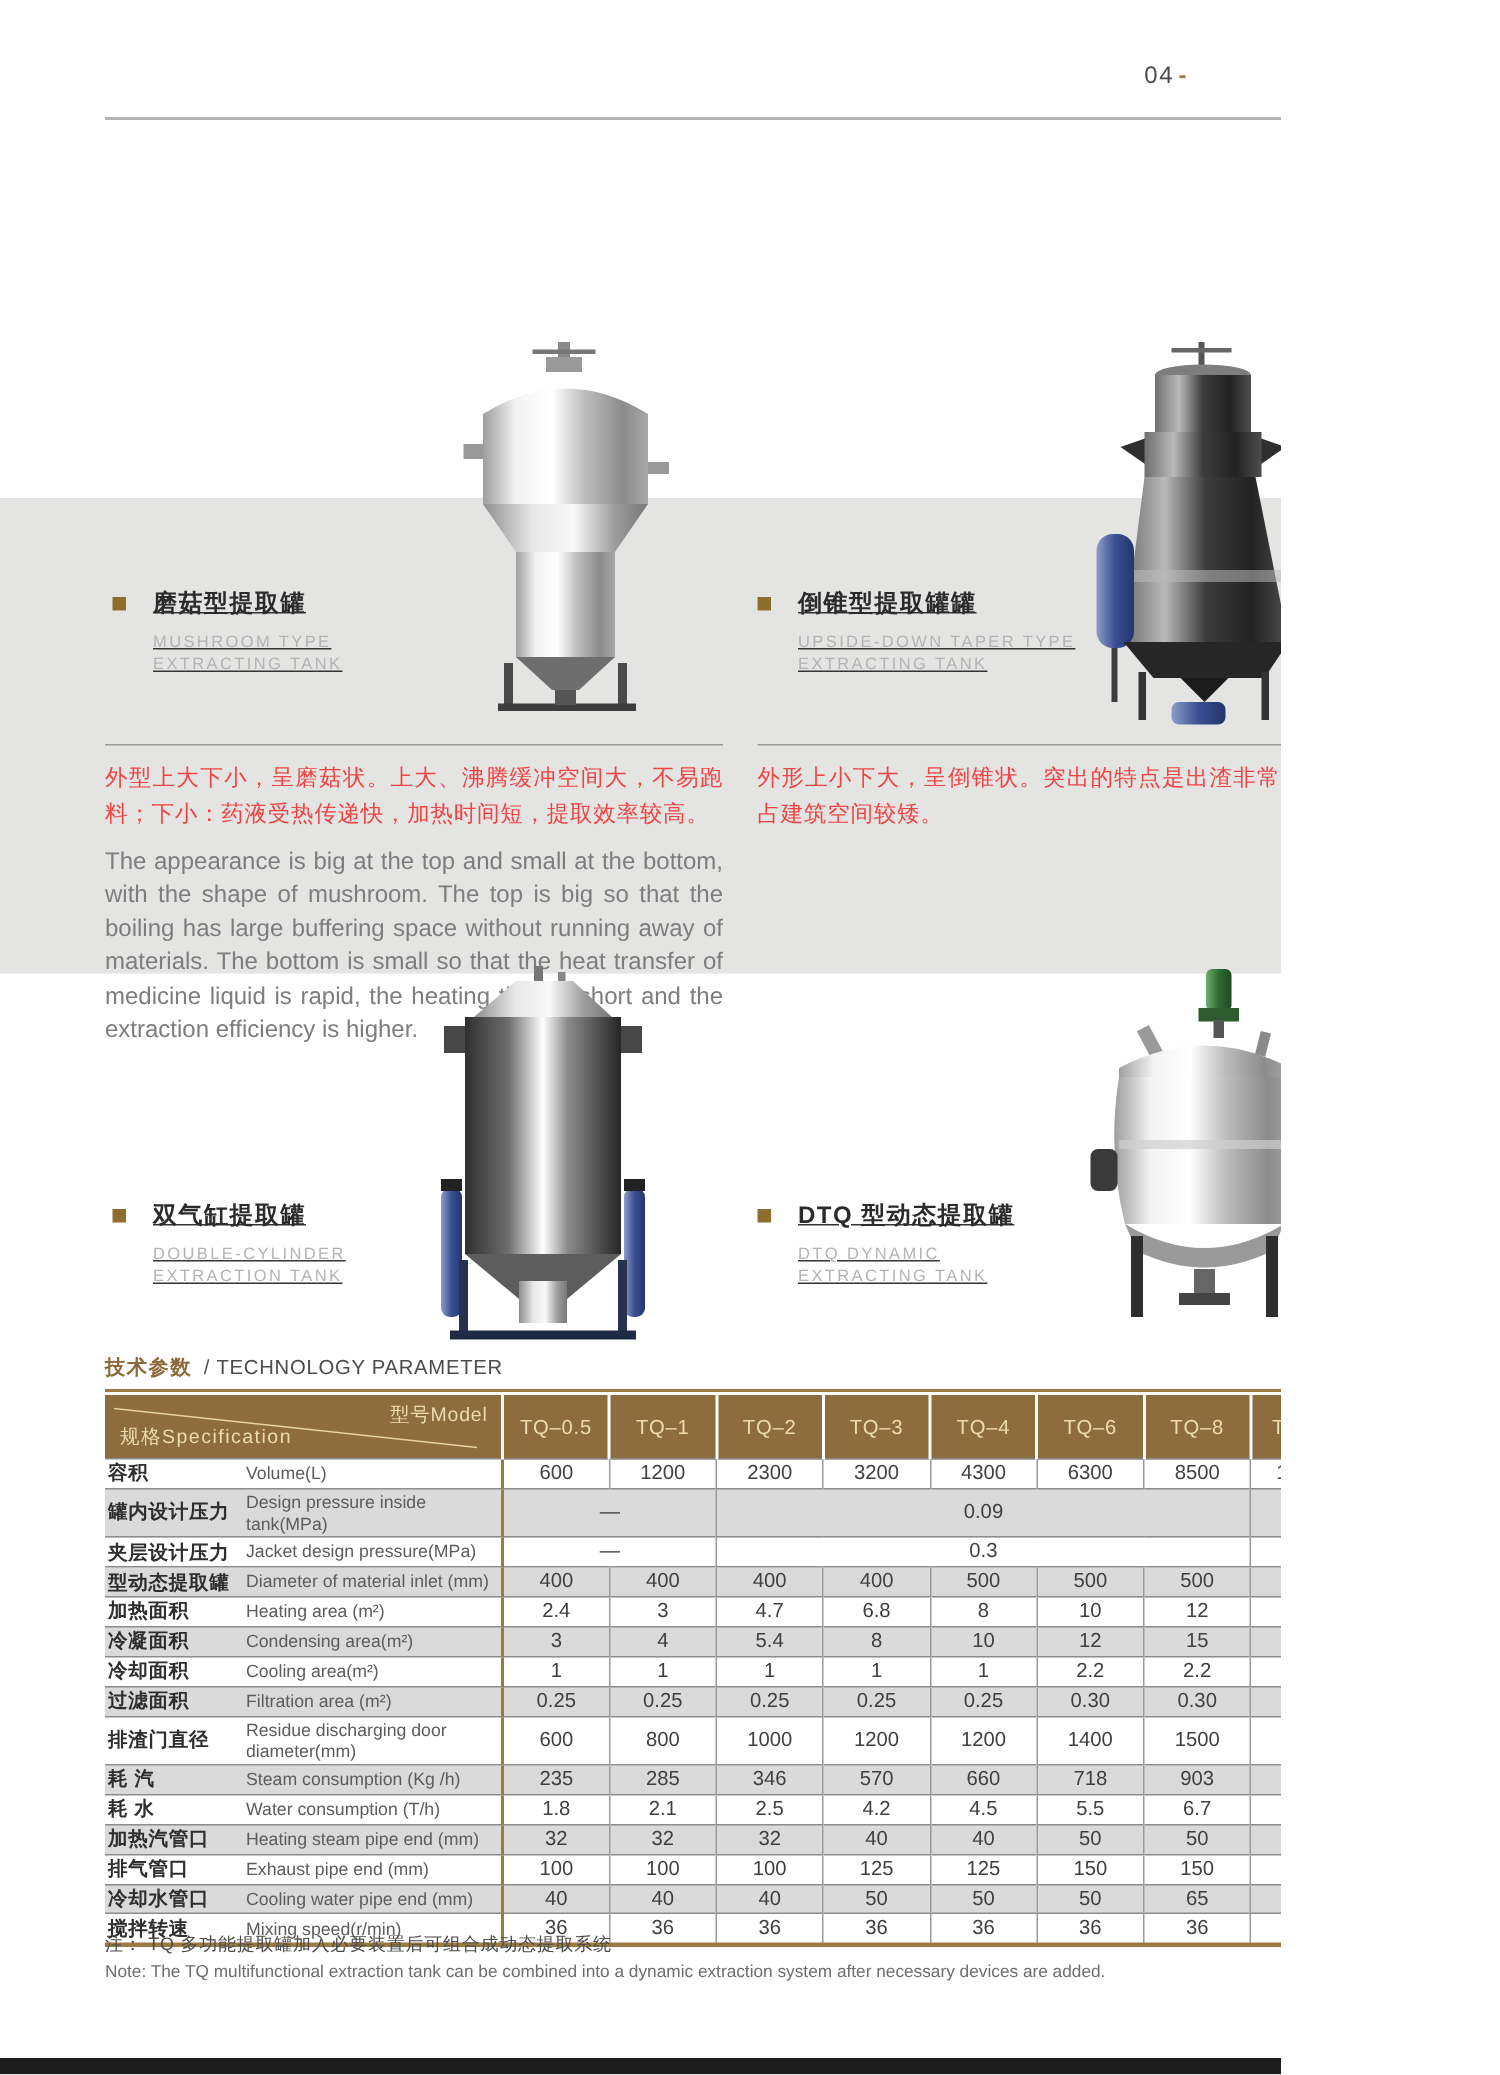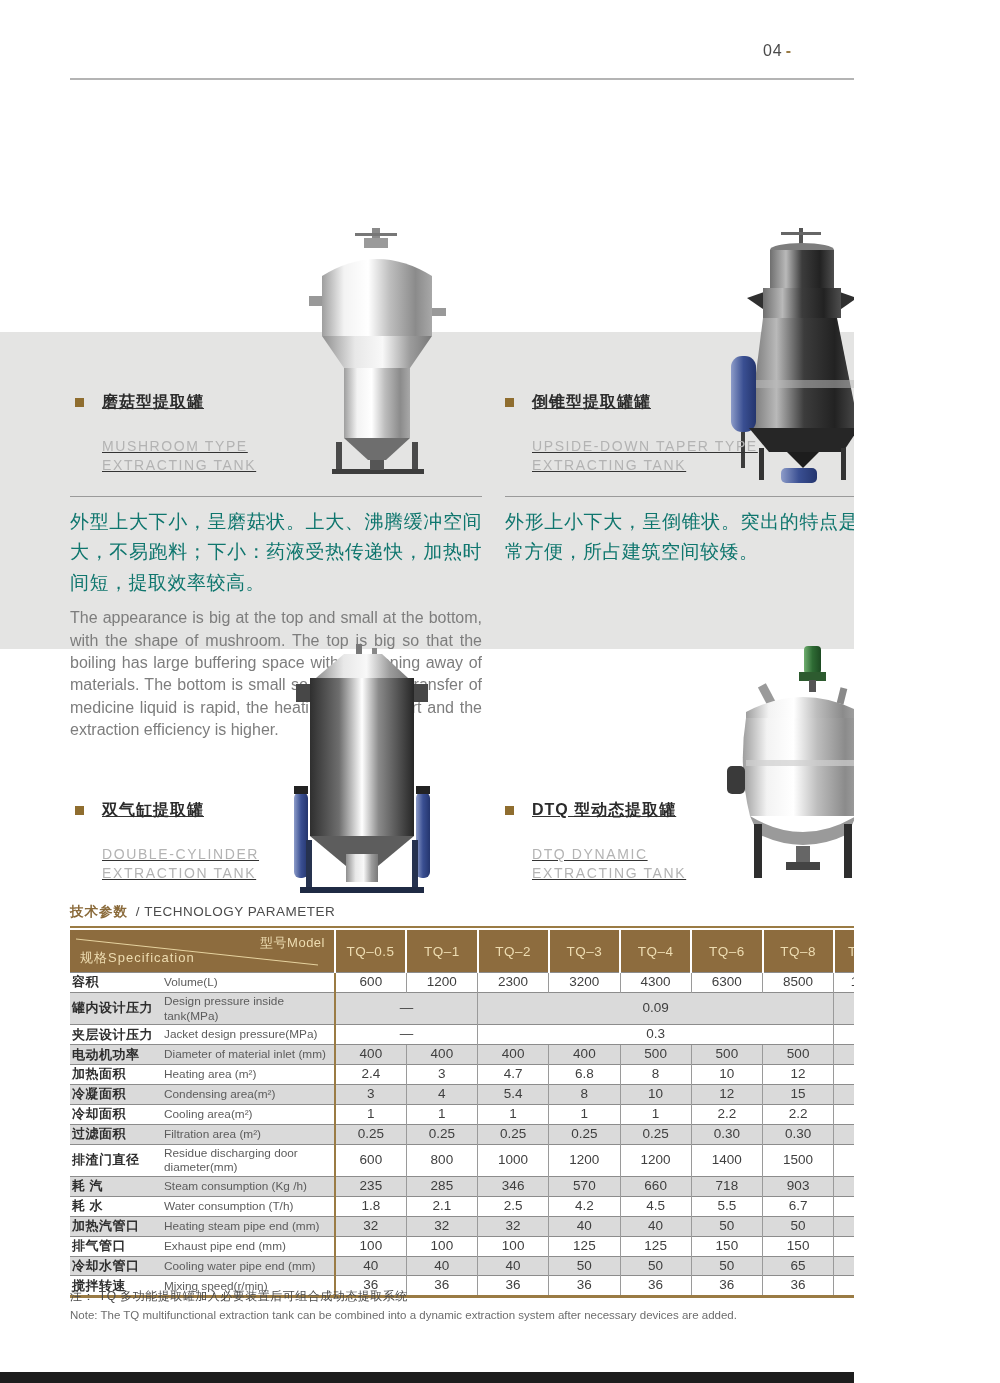--- a/index.html
+++ b/index.html
@@ -9,25 +9,25 @@
   .page-num{position:absolute;top:42px;right:62px;font-size:16px;color:#4a4a4a;letter-spacing:1px;}
   .page-num .dash{color:#9a7b44;font-weight:bold;margin-left:3px;}
   .head-rule{position:absolute;top:78px;left:70px;width:888px;height:2px;background:#b4b4b4;}
   
   .gray-band{position:absolute;top:332px;left:0;width:1000px;height:317px;background:#e4e4e3;}
   
   .prod-label{position:absolute;width:360px;text-decoration:underline;}
   .prod-title{display:flex;align-items:center;}
   .bullet{width:9px;height:9px;background:#8f6d2f;margin-right:18px;flex:0 0 auto;}
   .prod-title .zh{font-size:16px;font-weight:bold;color:#2b2b2b;letter-spacing:1px;}
-  .prod-sub{margin:24px 0 0 27px;font-size:14px;line-height:1.35;color:#b3b3b3;letter-spacing:1.6px;}
+  .prod-sub{margin:8px 0 0 27px;font-size:11px;line-height:1.35;color:#b3b3b3;letter-spacing:1.6px;}
   
   .desc-col{position:absolute;width:412px;}
   .desc-rule{height:1px;background:#9a9a9a;margin-bottom:10px;}
-  .desc-zh{font-size:19px;line-height:1.6;color:#0f766e;text-align:justify;letter-spacing:0.5px;}
+  .desc-zh{font-size:15px;line-height:1.6;color:#ef4444;text-align:justify;letter-spacing:0.5px;}
   .desc-en{margin-top:9px;font-size:16px;line-height:1.4;color:#7d7d7d;text-align:justify;}
   
   .tank{position:absolute;}
   
   .tbl-title{position:absolute;top:903px;left:70px;font-size:13.5px;}
   .tbl-title .zh{color:#8a6a3a;font-weight:bold;letter-spacing:1px;}
   .tbl-title .en{color:#4c4c4c;margin-left:4px;letter-spacing:0.5px;}
   .tbl-wrap{position:absolute;top:926px;left:70px;width:836px;}
   .gold-rule{height:2px;background:#9a7b44;margin-bottom:2px;}
   table.spec{border-collapse:collapse;table-layout:fixed;width:836px;border-bottom:3px solid #9a7b44;}
@@ -301,21 +301,21 @@
                 <span class="lab-en">Jacket design pressure(MPa)</span>
               </div>
             </td>
             <td class="val first" colspan="2">—</td>
             <td class="val" colspan="5">0.3</td>
             <td class="val last">—</td>
           </tr>
           <tr>
             <td class="lab">
               <div class="lab-in">
-                <span class="lab-zh">电动机功率</span>
+                <span class="lab-zh">型动态提取罐</span>
                 <span class="lab-en">Diameter of material inlet (mm)</span>
               </div>
             </td>
             <td class="val first">400</td>
             <td class="val">400</td>
             <td class="val">400</td>
             <td class="val">400</td>
             <td class="val">500</td>
             <td class="val">500</td>
             <td class="val">500</td>

